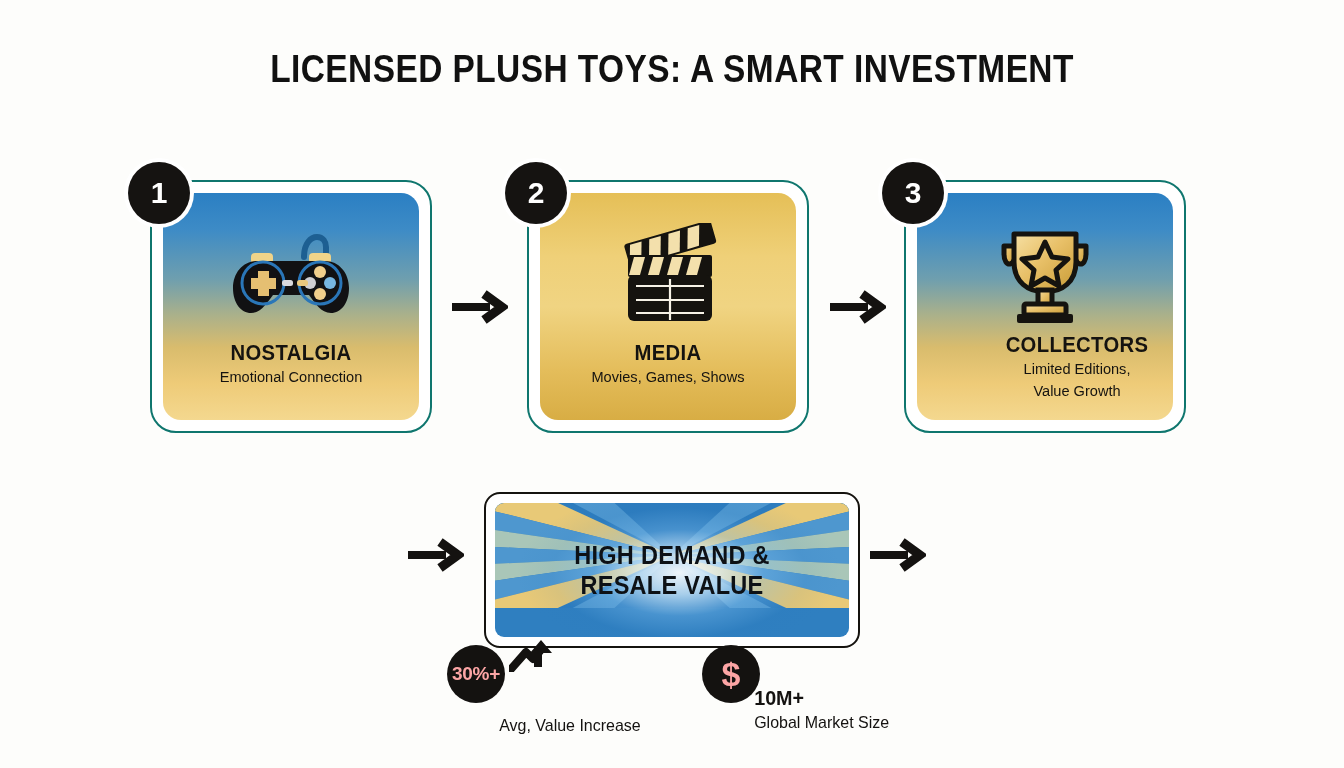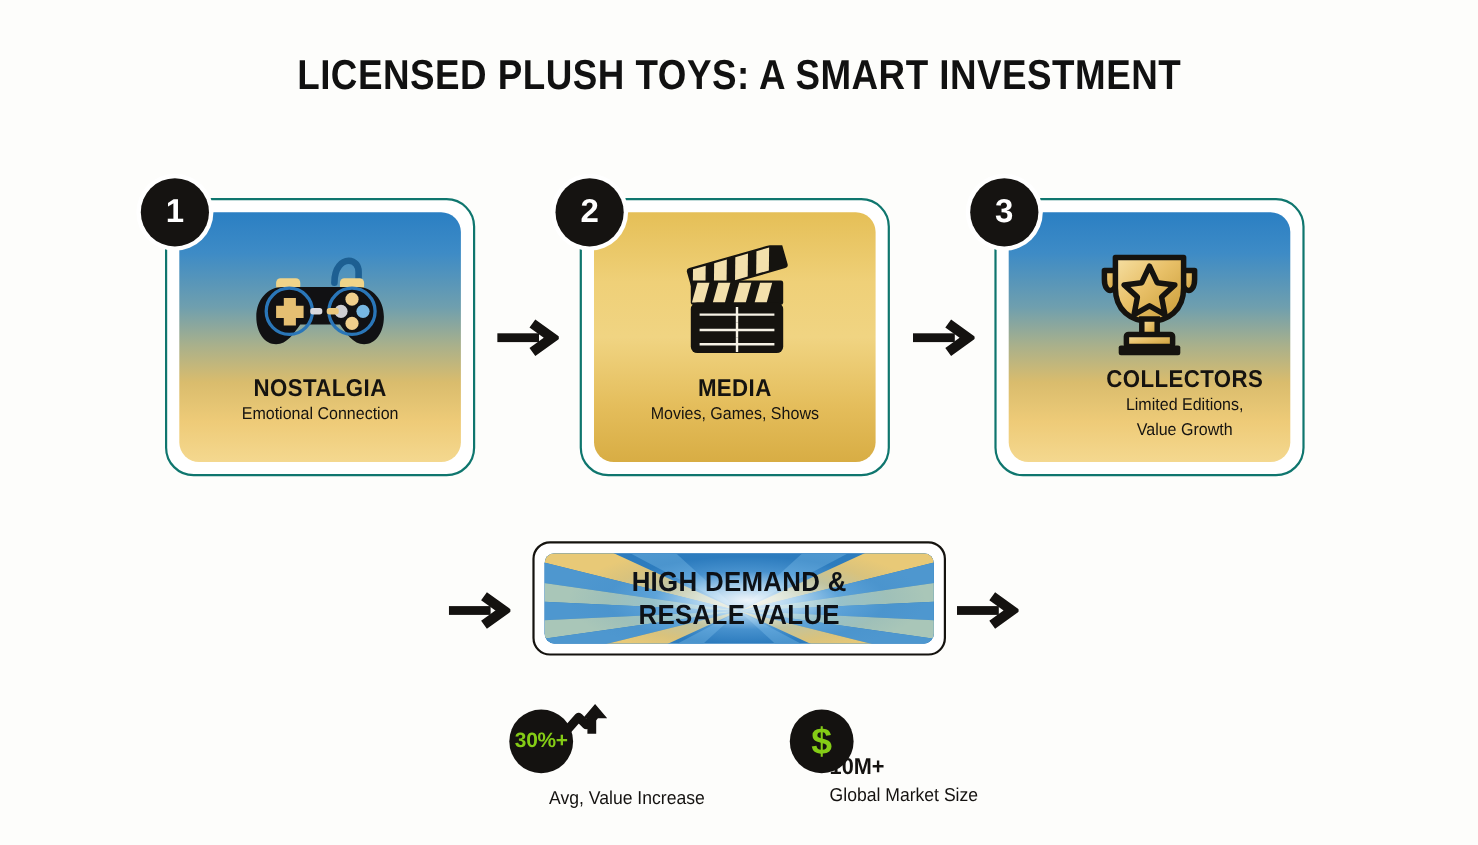--- a/index.html
+++ b/index.html
@@ -154,21 +154,21 @@
   .arrow.a2 { left: 830px; top: 290px; }
   .arrow.a3 { left: 408px; top: 538px; }
   .arrow.a4 { left: 870px; top: 538px; }
 
   
   .banner-outer {
     position: absolute;
     left: 484px;
     top: 492px;
     width: 376px;
-    height: 104px;
+    height: 156px;
     background: #ffffff;
     border: 2px solid #15130f;
     border-radius: 16px;
     box-sizing: border-box;
   }
   .banner-inner {
     position: absolute;
     left: 9px;
     top: 9px;
     right: 9px;
@@ -215,30 +215,30 @@
   .stat {
     position: absolute;
     top: 0;
     height: 76px;
   }
   .stat.st1 { left: 447px; }
   .stat.st2 { left: 702px; }
 
   .stat-circle {
     position: absolute;
-    left: 16px;
+    left: 0;
     top: 3px;
     width: 58px;
     height: 58px;
     border-radius: 50%;
     background: #141210;
     display: flex;
     align-items: center;
     justify-content: center;
-    color: #84cc16;
+    color: #fca5a5;
     font-weight: bold;
     z-index: 3;
   }
   .stat-circle.pct { font-size: 19px; letter-spacing: -0.3px; }
   .stat-circle.dol { font-size: 34px; }
 
   .stat-body {
     position: absolute;
     left: 39px;
     top: 0;

